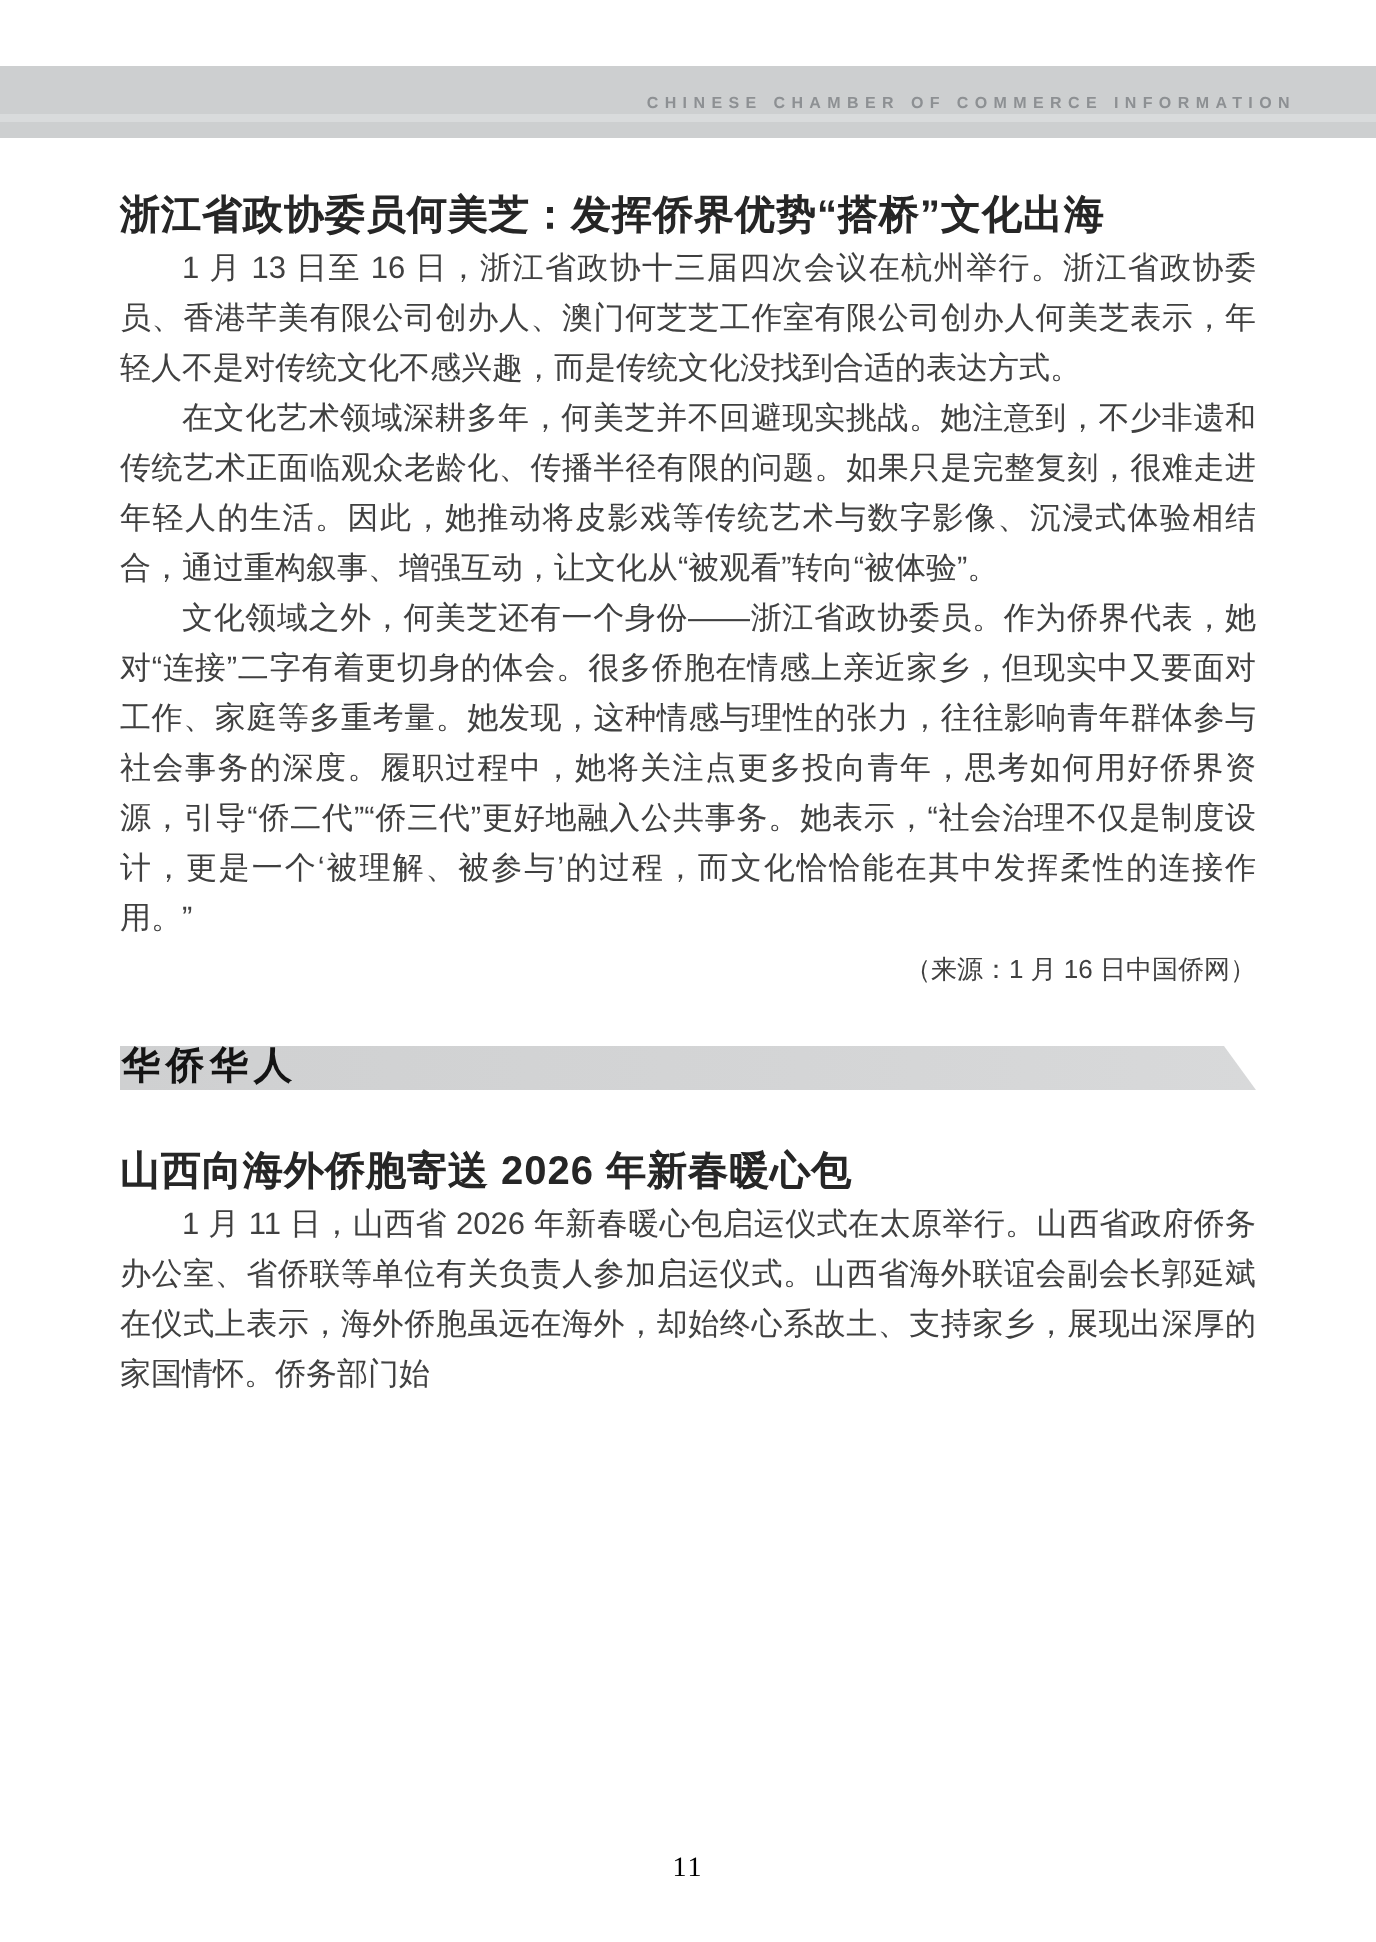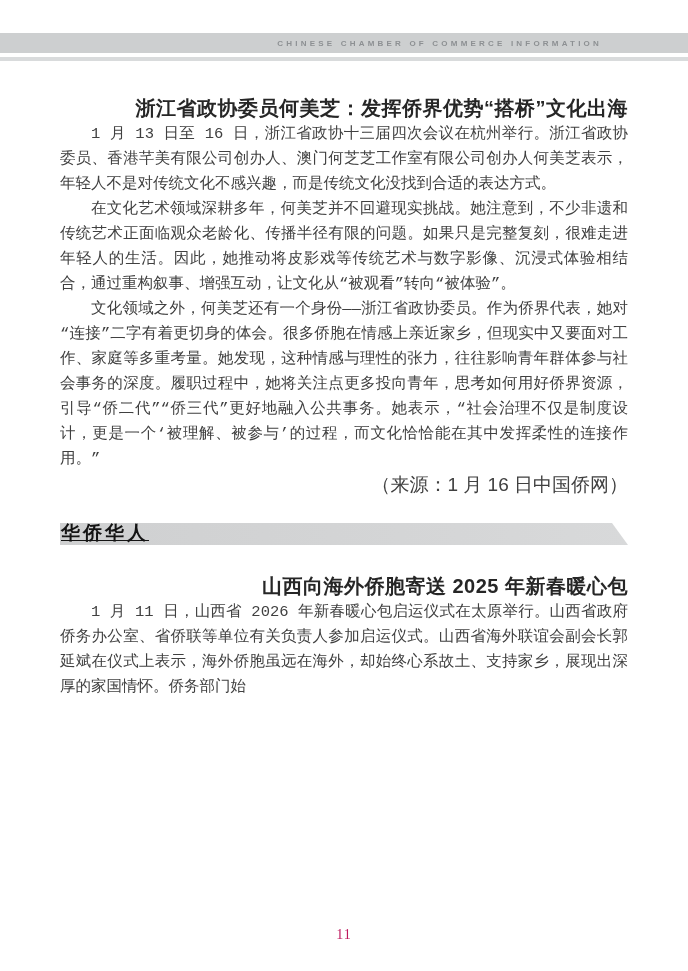--- a/index.html
+++ b/index.html
@@ -4,65 +4,65 @@
 <style>
   html, body { margin:0; padding:0; }
   body {
     width:688px; height:971px;
     background:#ffffff;
     position:relative;
     overflow:hidden;
     font-family:"Liberation Sans", sans-serif;
   }
   .header-bar {
-    position:absolute; top:33px; left:0; width:688px; height:20px;
+    position:absolute; top:33px; left:0; width:688px; height:36px;
     background:#cdcfd0;
     display:flex; align-items:center; justify-content:flex-end;
-    box-sizing:border-box; padding-right:86px;
+    box-sizing:border-box; padding-right:40px;
   }
   .header-text {
     font-size:8px; font-weight:bold; letter-spacing:3.2px;
     color:#8d9093; white-space:nowrap;
   }
   .header-rule {
     position:absolute; top:57px; left:0; width:688px; height:4px;
     background:#d9dbdc;
   }
   .main { position:absolute; left:60px; top:0; width:568px; }
   .article-title {
     font-size:20px; line-height:28px; font-weight:bold; color:#262626;
-    text-align:right; letter-spacing:0.5px; margin:0;
+    text-align:left; letter-spacing:0.5px; margin:0;
   }
   .t1 { margin-top:94px; }
   .t2 { margin-top:27px; }
   .body-text p {
     font-size:15.5px; line-height:25px; color:#404040;
-    text-align:justify; text-indent:2em; margin:0;font-family:Liberation Mono, monospace;
+    text-align:justify; text-indent:2em; margin:0;
   }
   .p-first { margin-top:13px; }
   .p6 { margin-top:7px; }
   .source-line {
-    font-size:19px; line-height:25px; color:#404040;
+    font-size:13px; line-height:25px; color:#404040;
     text-align:right; margin:0;
   }
   .section-bar {
     margin-top:26px; height:22px;
     background:linear-gradient(90deg, #cfd0d1 0%, #d4d5d6 60%, #d8d9da 100%);
     clip-path:polygon(0 0, calc(100% - 16px) 0, 100% 100%, 0 100%);
     display:flex; align-items:center;
   }
   .section-label {
     font-family:"Liberation Serif", serif; font-weight:bold;
     font-size:19px; letter-spacing:3px; color:#141414;
-    transform:translateY(-1px); padding-left:1px;text-decoration:underline;
+    transform:translateY(-1px); padding-left:1px;
   }
   .page-num {
     position:absolute; top:927px; left:0; width:688px;
     text-align:center; font-family:"Liberation Serif", serif;
-    font-size:14px; color:#be185d; letter-spacing:1px;
+    font-size:14px; color:#000000; letter-spacing:1px;
   }
 </style>
 </head>
 <body>
 
 <div class="header-bar">
   <span class="header-text">CHINESE CHAMBER OF COMMERCE INFORMATION</span>
 </div>
 <div class="header-rule"></div>
 
@@ -75,21 +75,21 @@
     <p>在文化艺术领域深耕多年，何美芝并不回避现实挑战。她注意到，不少非遗和传统艺术正面临观众老龄化、传播半径有限的问题。如果只是完整复刻，很难走进年轻人的生活。因此，她推动将皮影戏等传统艺术与数字影像、沉浸式体验相结合，通过重构叙事、增强互动，让文化从“被观看”转向“被体验”。</p>
     <p>文化领域之外，何美芝还有一个身份——浙江省政协委员。作为侨界代表，她对“连接”二字有着更切身的体会。很多侨胞在情感上亲近家乡，但现实中又要面对工作、家庭等多重考量。她发现，这种情感与理性的张力，往往影响青年群体参与社会事务的深度。履职过程中，她将关注点更多投向青年，思考如何用好侨界资源，引导“侨二代”“侨三代”更好地融入公共事务。她表示，“社会治理不仅是制度设计，更是一个‘被理解、被参与’的过程，而文化恰恰能在其中发挥柔性的连接作用。”</p>
   </div>
 
   <p class="source-line">（来源：1 月 16 日中国侨网）</p>
 
   <div class="section-bar">
     <span class="section-label">华侨华人</span>
   </div>
 
-  <h2 class="article-title t2">山西向海外侨胞寄送 2025 年新春暖心包</h2>
+  <h2 class="article-title t2">山西向海外侨胞寄送 2026 年新春暖心包</h2>
 
   <div class="body-text">
     <p class="p6">1 月 11 日，山西省 2026 年新春暖心包启运仪式在太原举行。山西省政府侨务办公室、省侨联等单位有关负责人参加启运仪式。山西省海外联谊会副会长郭延斌在仪式上表示，海外侨胞虽远在海外，却始终心系故土、支持家乡，展现出深厚的家国情怀。侨务部门始</p>
   </div>
 
 </div>
 
 <div class="page-num">11</div>
 
 </body></html>

